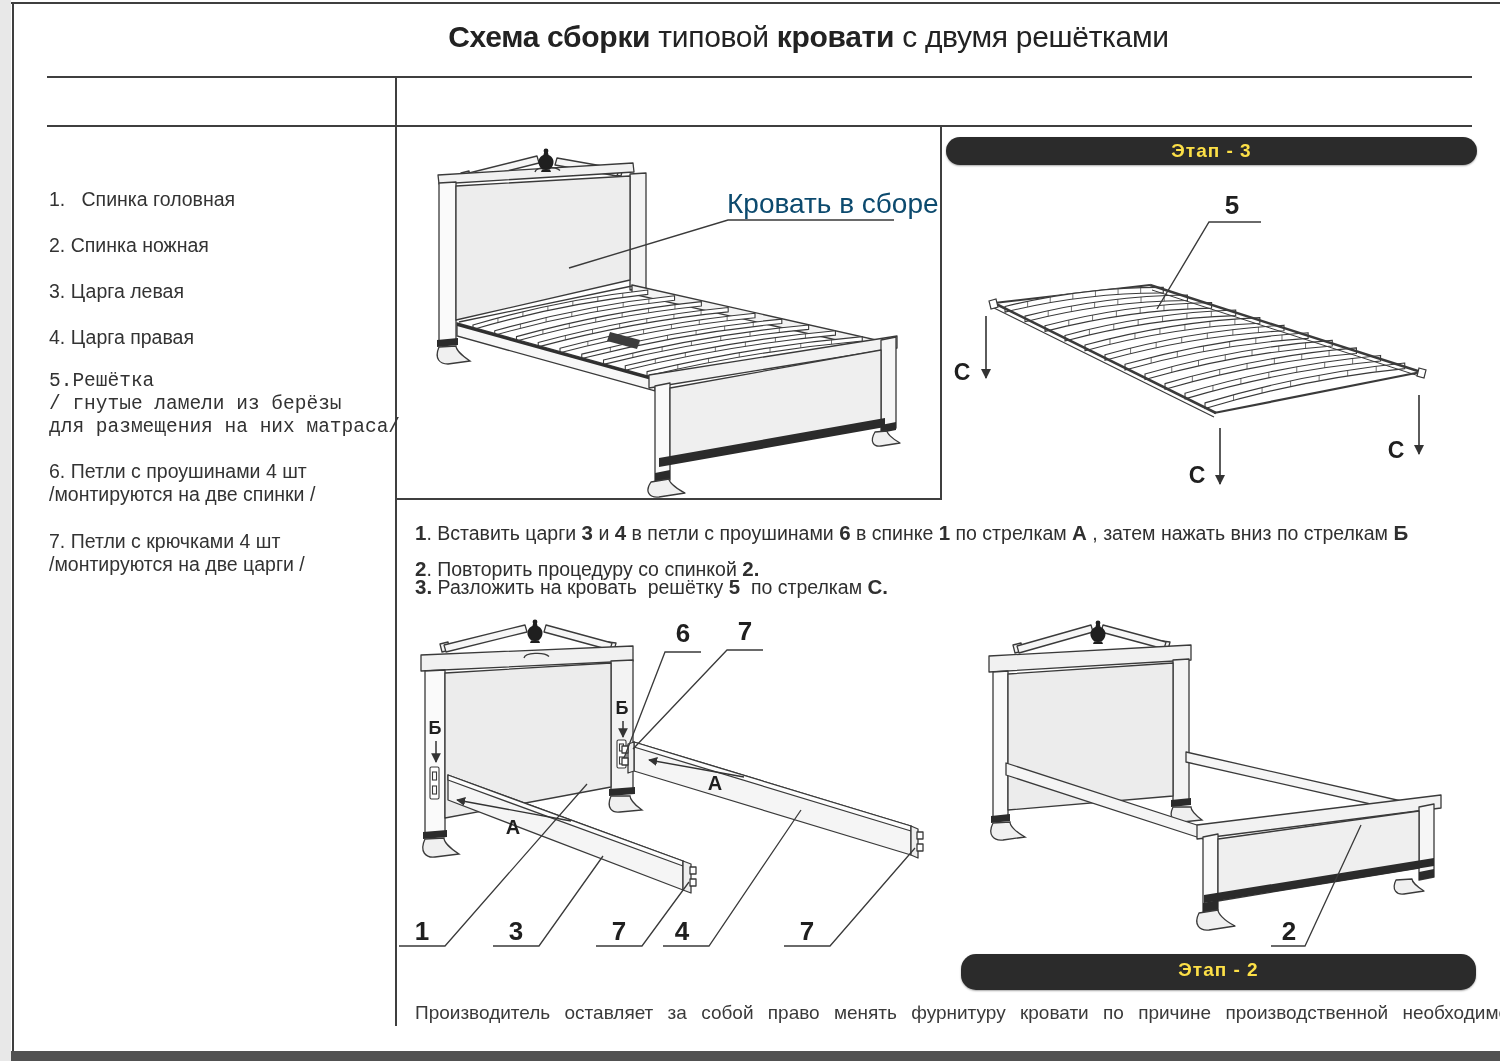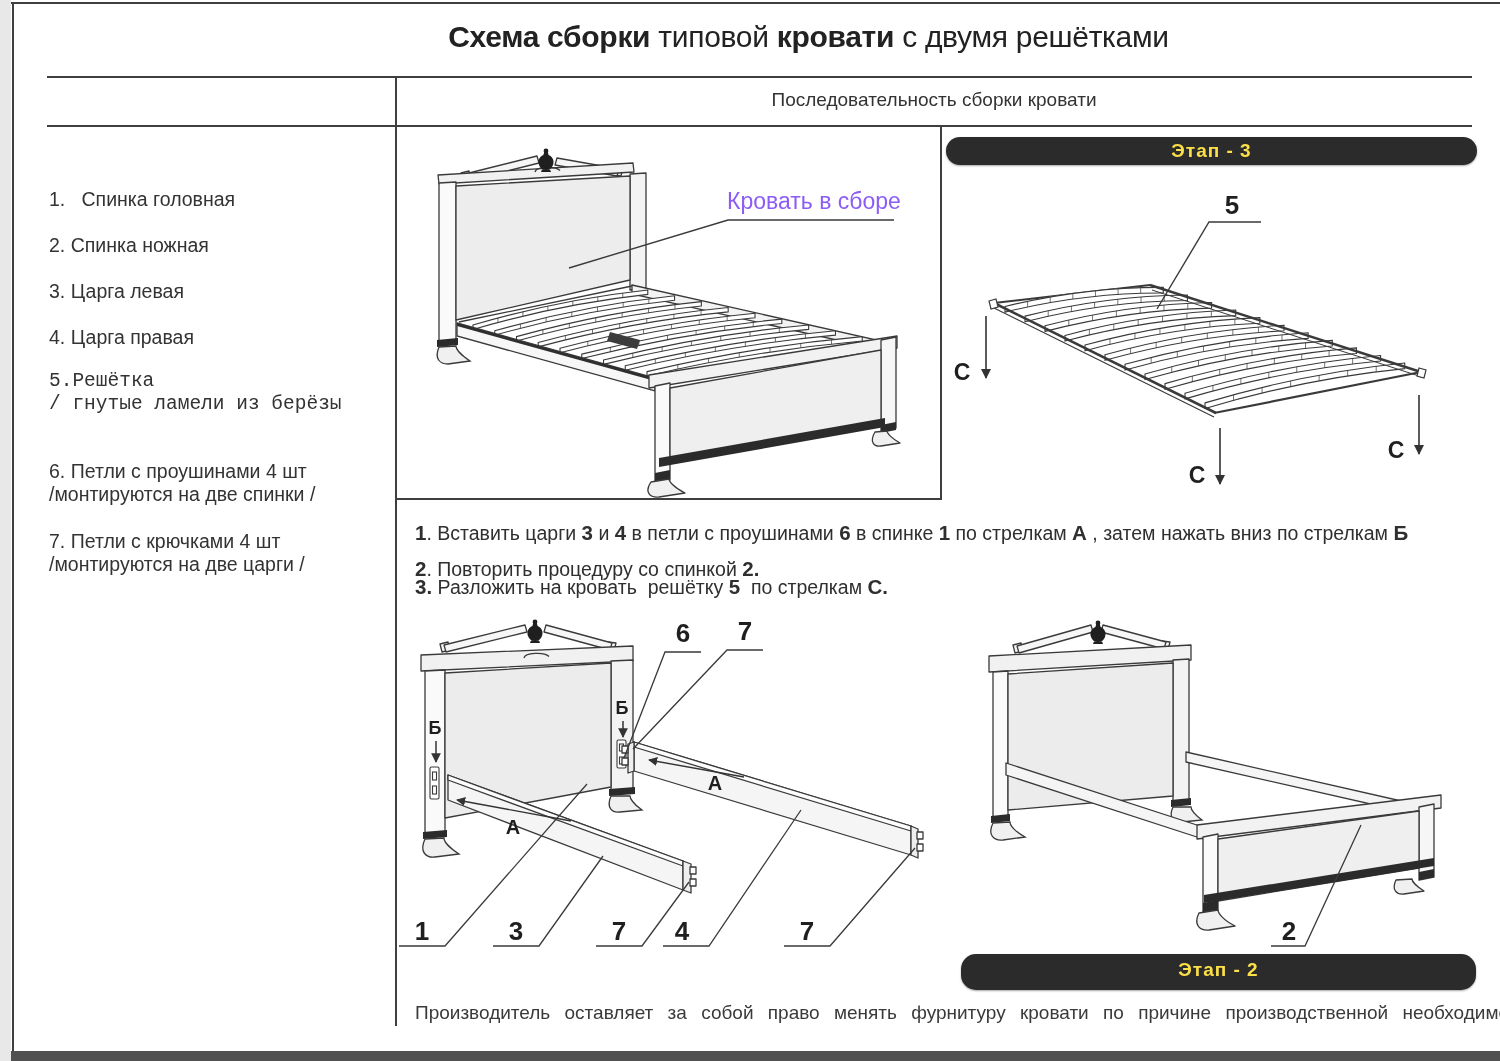--- a/index.html
+++ b/index.html
@@ -12,21 +12,21 @@
          color:#222;letter-spacing:-0.3px;white-space:pre;}
   .tb{font-weight:bold;}
   .th{position:absolute;text-align:center;font-size:19px;color:#333;white-space:pre;}
   .pitem{position:absolute;left:38px;font-size:19.5px;color:#333;line-height:23px;}
   .pline{white-space:pre;}
   .instr{position:absolute;left:404px;top:521px;width:1070px;}
   .iline{position:absolute;left:0;white-space:pre;font-size:19.5px;color:#2f2f2f;}
   .ib{font-weight:bold;font-size:20.5px;}
   .pill{position:absolute;background:#2b2b2b;border-radius:15px;color:#fde047;text-align:center;
         font-weight:bold;font-size:19px;letter-spacing:1px;box-shadow:0 1px 2px rgba(0,0,0,.35);}
-  .bed-label{position:absolute;left:716px;top:188px;font-size:23px;color:#8b5cf6;white-space:pre;}
+  .bed-label{position:absolute;left:716px;top:188px;font-size:28px;color:#0c4a6e;white-space:pre;}
   .footer{position:absolute;left:404px;top:1002px;font-size:19px;color:#3a3a3a;word-spacing:9px;white-space:nowrap;}
   svg{position:absolute;}
   svg text{font-family:"Liberation Sans",sans-serif;fill:#1f1f1f;font-weight:bold;}
   .cn{font-size:26px;text-anchor:middle;}
   .cl{font-size:18px;text-anchor:middle;}
   .cc{font-size:23px;text-anchor:middle;}
 </style>
 </head>
 <body>
 
@@ -38,38 +38,38 @@
   <div class="bottom-strip"></div>
 
   <div class="title"><span class="tb">Схема сборки</span><span> типовой </span><span class="tb">кровати</span><span> с двумя решётками</span></div>
 
   <div class="hline" style="top:76px;left:36px;width:1425px;"></div>
   <div class="hline" style="top:125px;left:36px;width:1425px;"></div>
   <div class="vline" style="left:384px;top:76px;height:950px;"></div>
   <div class="vline" style="left:929px;top:126px;height:373px;"></div>
   <div class="hline" style="top:498px;left:384px;width:547px;"></div>
 
-  <div class="th" style="left:385px;top:89px;width:1076px;">Последовательность сборки кровати</div>
 
   <div>
     <div class="pitem" style="top:188px;">
         <div class="pline">1.   Спинка головная</div>
       </div>
     <div class="pitem" style="top:234px;">
         <div class="pline">2. Спинка ножная</div>
       </div>
     <div class="pitem" style="top:280px;">
         <div class="pline">3. Царга левая</div>
       </div>
     <div class="pitem" style="top:326px;">
         <div class="pline">4. Царга правая</div>
       </div>
     <div class="pitem" style="top:370px;font-family:Liberation Mono, monospace;">
       <div class="pline">5.Решётка</div>
       <div class="pline">/ гнутые ламели из берёзы</div>
+      <div class="pline">для размещения на них матраса/</div>
     </div>
     <div class="pitem" style="top:460px;">
       <div class="pline">6. Петли с проушинами 4 шт</div>
       <div class="pline">/монтируются на две спинки /</div>
     </div>
     <div class="pitem" style="top:530px;">
       <div class="pline">7. Петли с крючками 4 шт</div>
       <div class="pline">/монтируются на две царги /</div>
     </div>
   </div>

